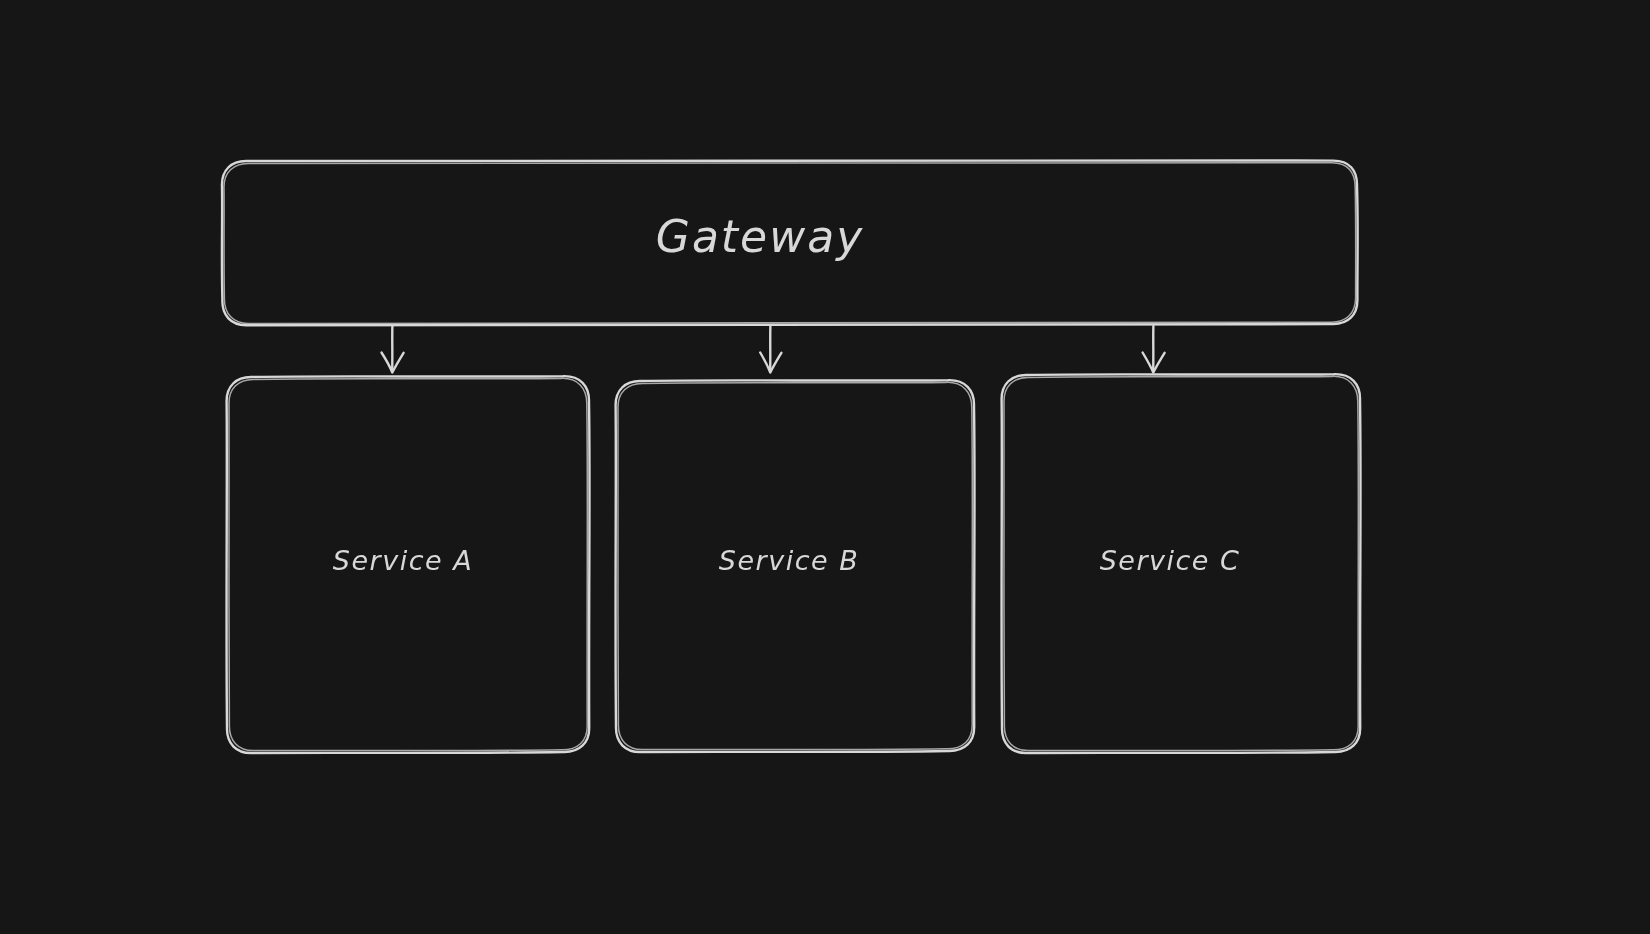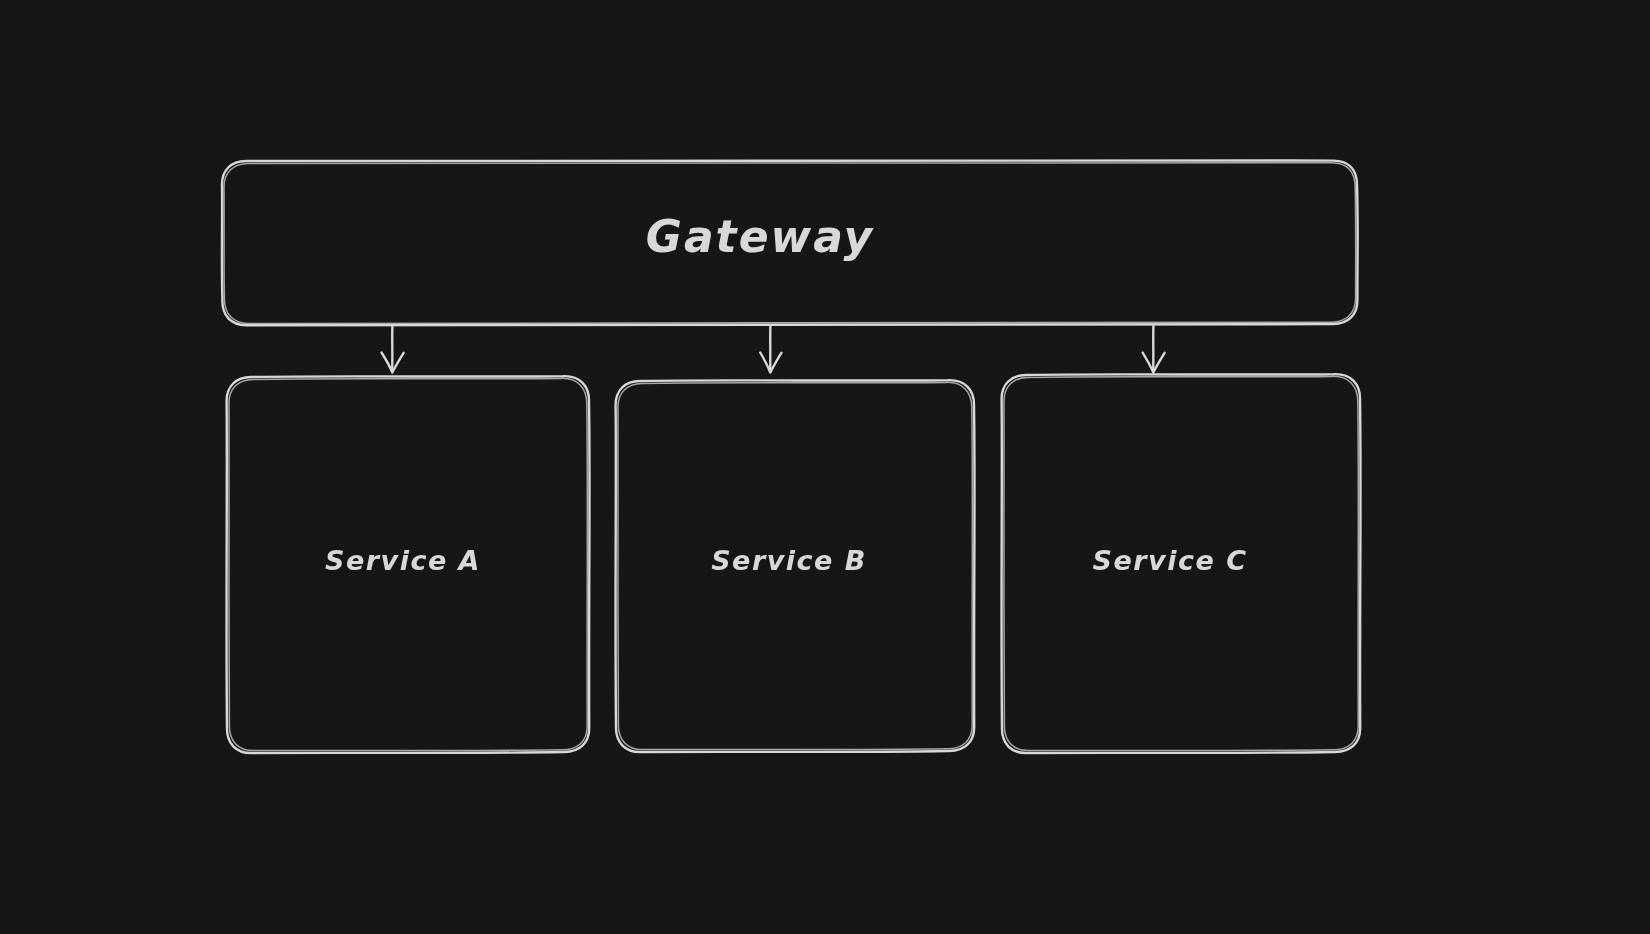--- a/index.html
+++ b/index.html
@@ -12,21 +12,20 @@
     width: 1650px;
     height: 934px;
     overflow: hidden;
     font-family: "DejaVu Sans", sans-serif;
   }
   #canvas {
     position: relative;
     width: 1650px;
     height: 776px;
     background: #161616;
-    font-weight: bold;
   }
   svg.diagram {
     position: absolute;
     top: 0;
     left: 0;
     width: 1650px;
     height: 934px;
     display: block;
   }
   .node-label {

